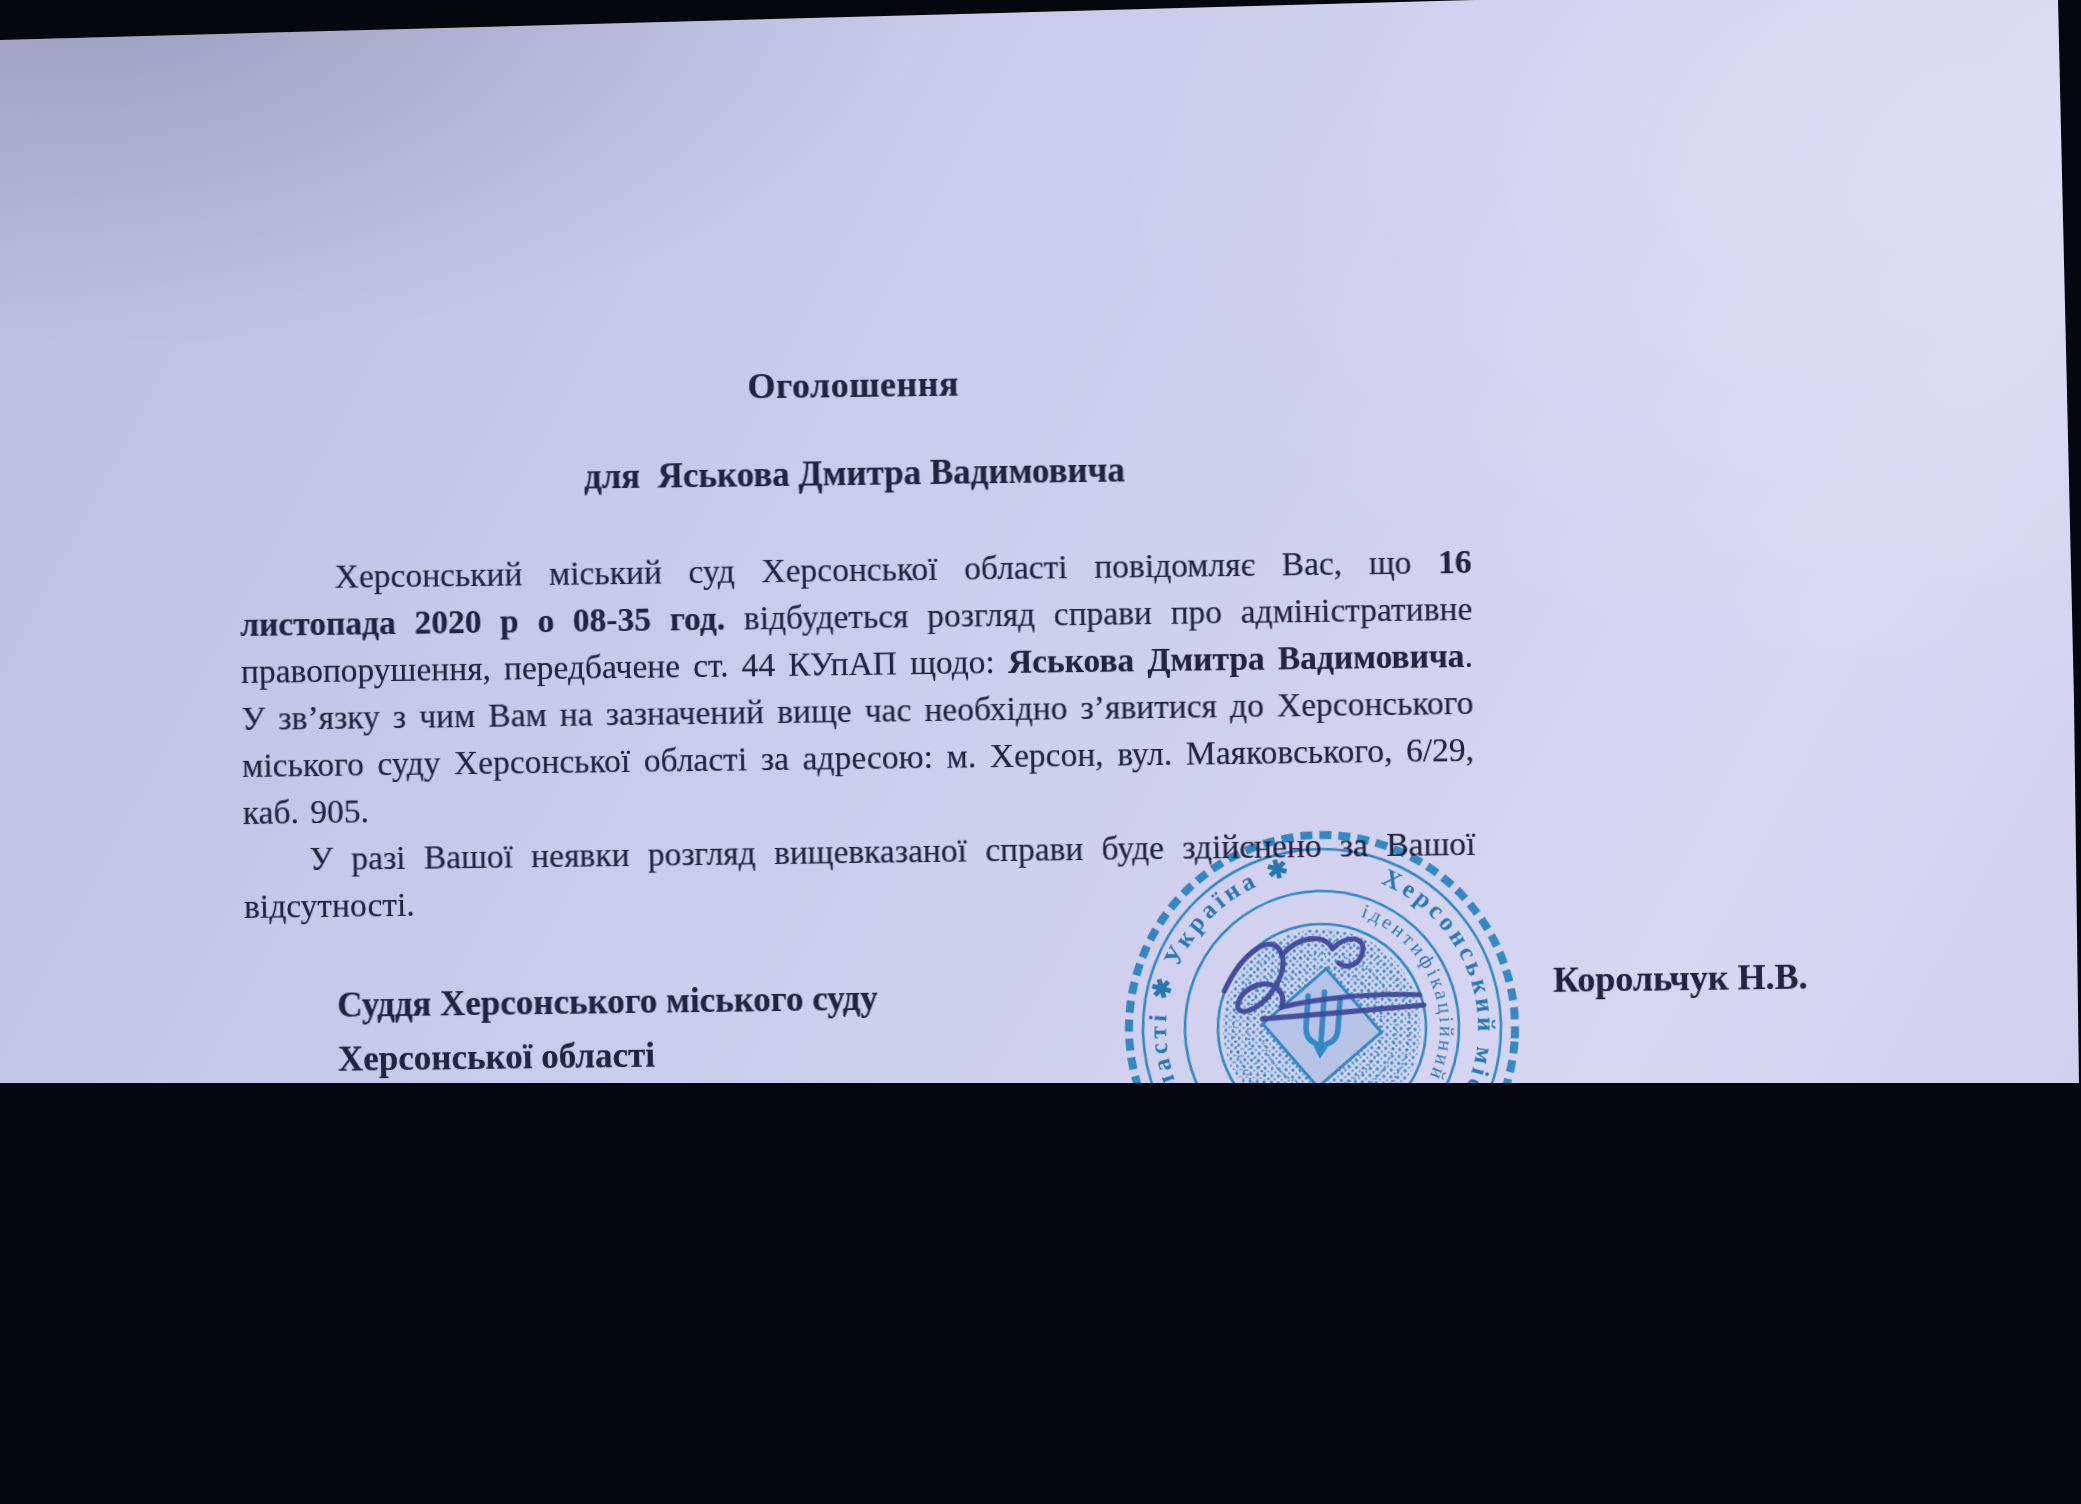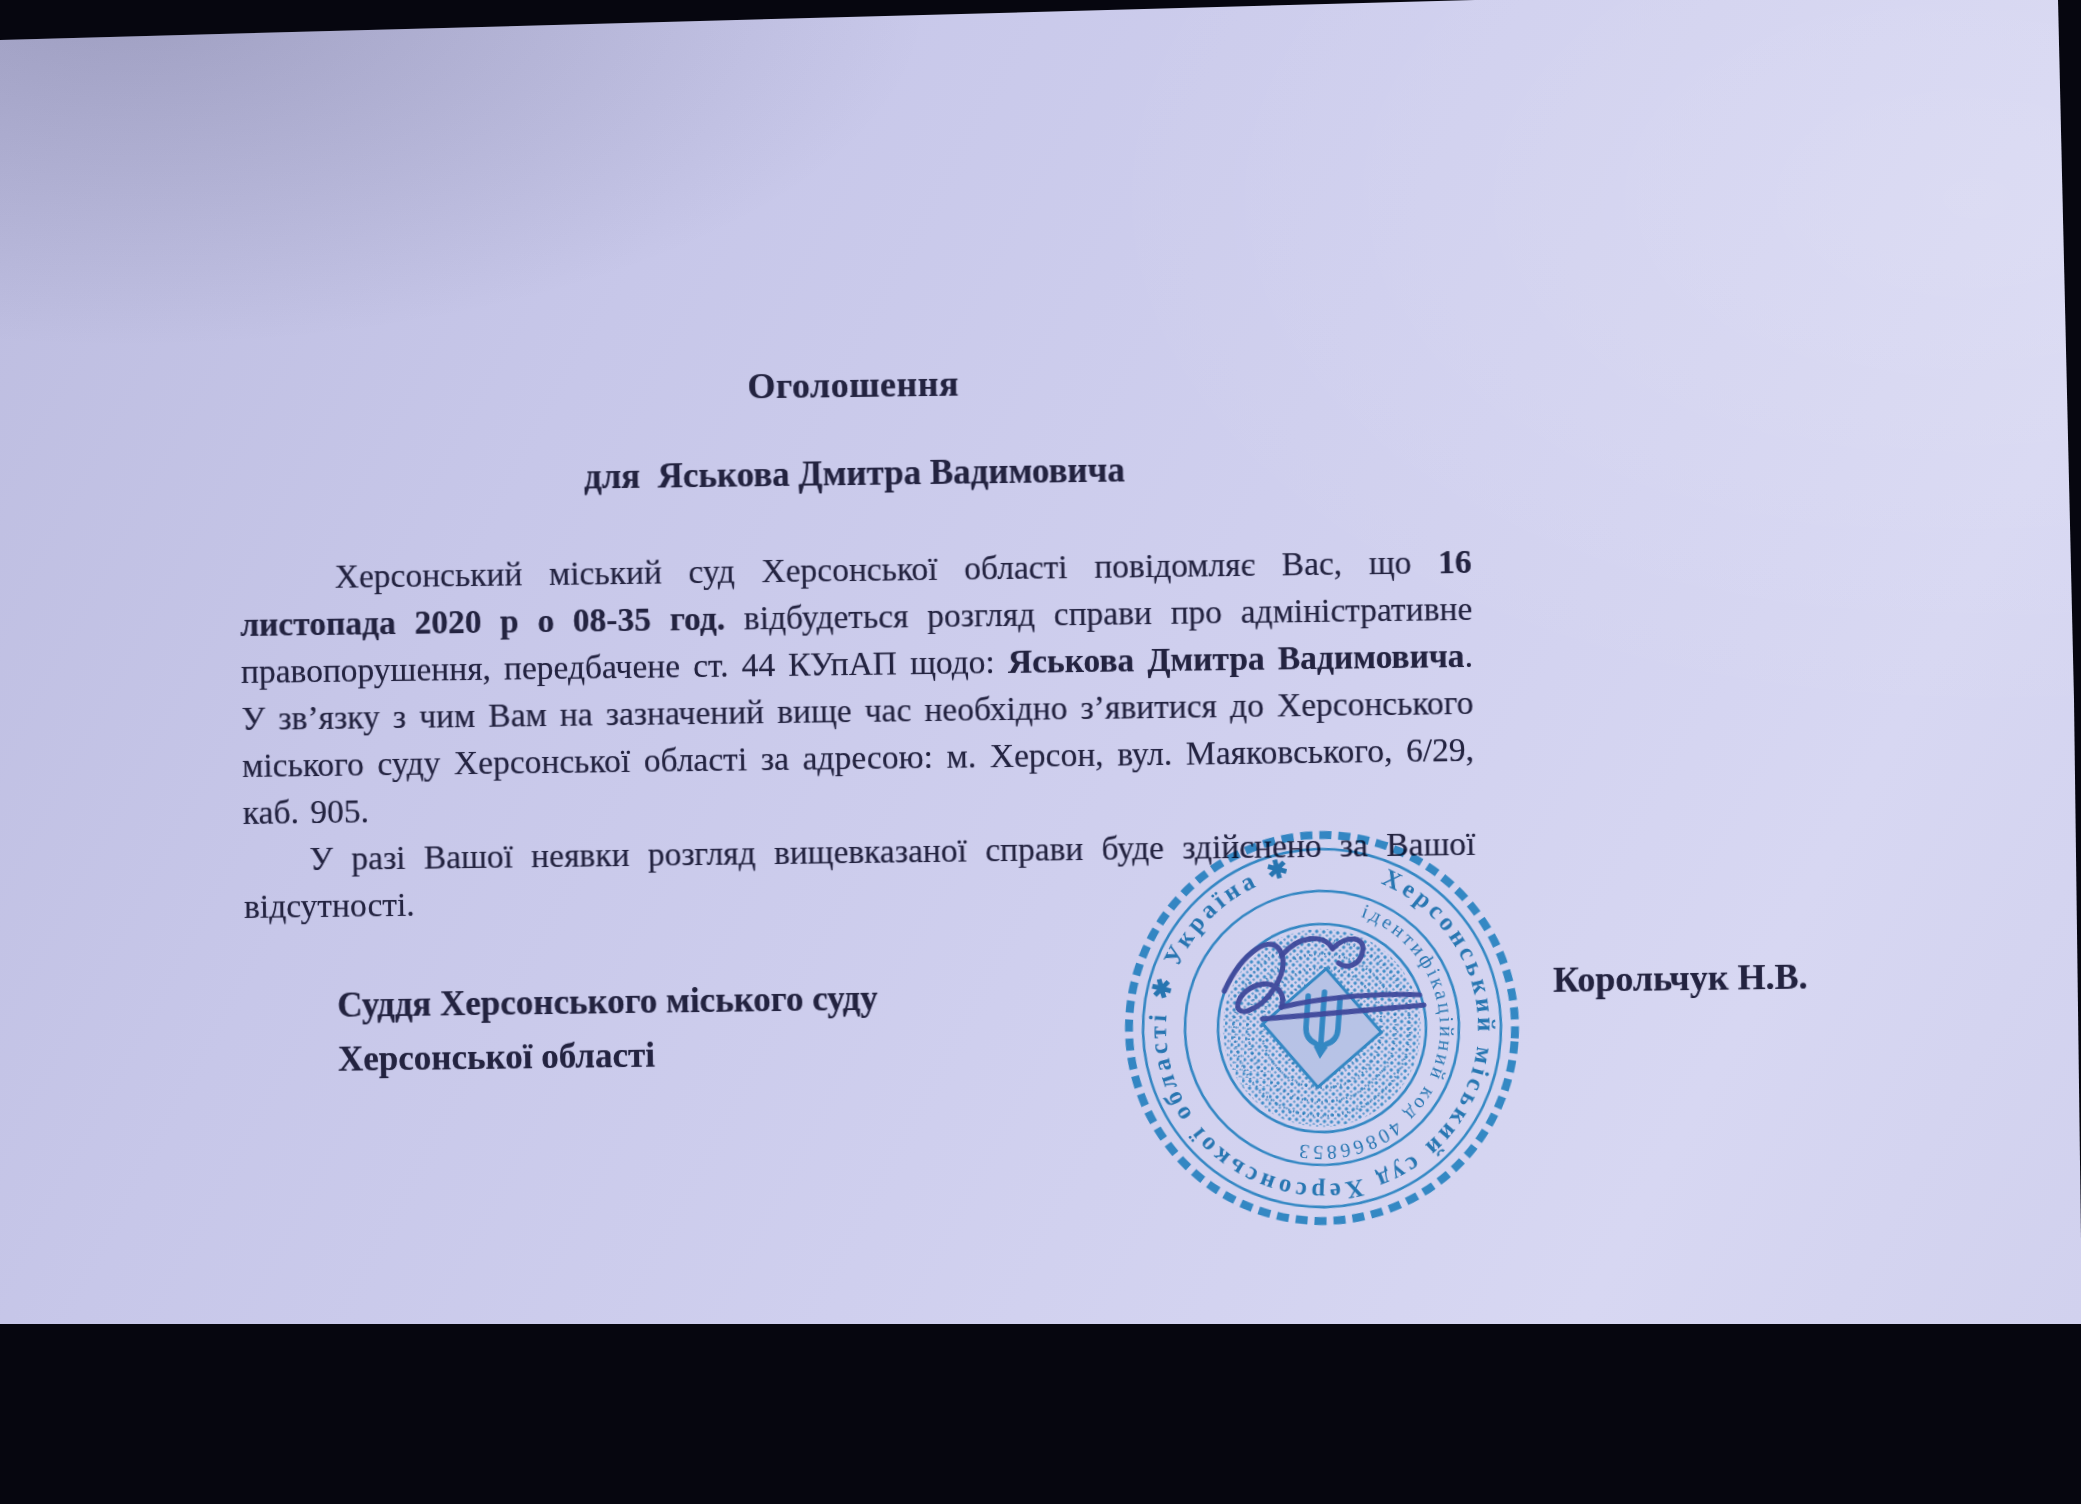--- a/index.html
+++ b/index.html
@@ -1,20 +1,20 @@
 <!DOCTYPE html>
 <html style="--bg: #06060f; --ink: #232340; --stamp: #2f9dcd; --stamp-dark: #1f86b8; --sig: #3e4b9e;"><head>
 <meta charset="utf-8">
 <style>
   :root{
     --bg:#06060f; --ink:#232340; --stamp:#2f9dcd; --stamp-dark:#1f86b8; --sig:#3e4b9e;
   }
   html,body{margin:0;padding:0;background:var(--bg);}
   .stage{
-    position:relative;width:2081px;height:1324px;overflow:hidden;
+    position:relative;width:2081px;height:1083px;overflow:hidden;
     background:var(--bg);
     font-family:"Liberation Serif","DejaVu Serif",serif;color:var(--ink);
   }
   .paper{
     position:absolute;inset:0;
     background:
       radial-gradient(1300px 560px at 6% 0%, rgba(35,35,70,.20), rgba(35,35,70,0) 62%),
       radial-gradient(1500px 900px at 95% 15%, rgba(255,255,255,.16), rgba(255,255,255,0) 60%),
       linear-gradient(118deg,#bcbcdf 0%,#c7c7e9 28%,#cfcfee 55%,#d7d7f2 82%,#d1d1ee 100%);
     clip-path:polygon(0 40px,1475px 0,2058px 0,2074px 700px,2081px 1240px,2081px 100%,0 100%);

